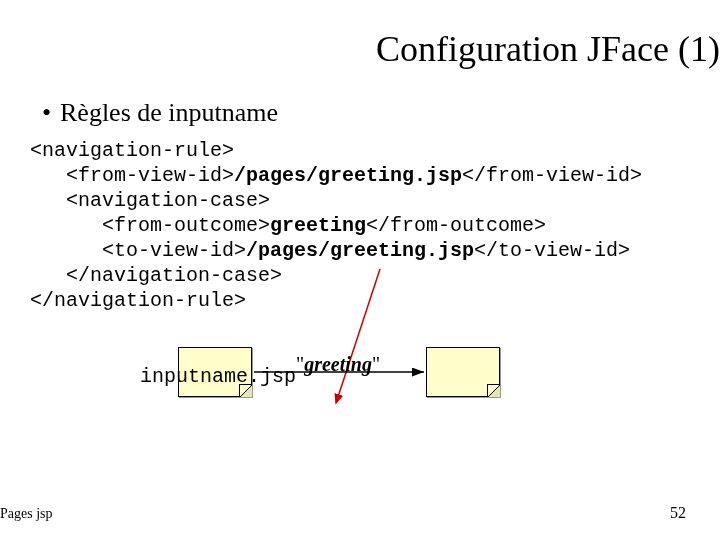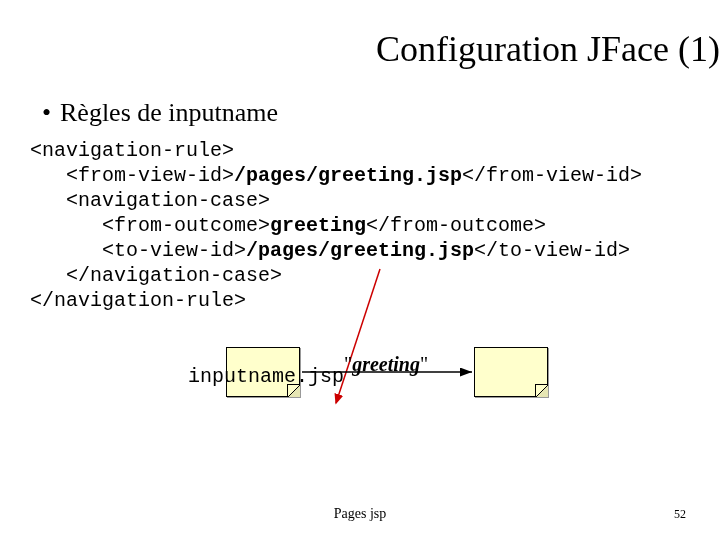--- a/index.html
+++ b/index.html
@@ -34,21 +34,20 @@
     font-size: 20px;
     line-height: 1.25;
     color: #000;
     white-space: pre;
   }
   .code .bold { font-weight: bold; }
   .diagram {
     position: relative;
     margin-top: 24px;
     height: 80px;
-    margin-left: 48px;
   }
   .sticky {
     position: absolute;
     width: 74px;
     height: 50px;
     background: #ffffcc;
     border: 1px solid #000;
     box-shadow: 1px 1px 0 #999;
   }
   .sticky::after {
@@ -81,28 +80,28 @@
   .edge-label .q { font-family: "Times New Roman", serif; }
   .edge-label .word { font-style: italic; font-weight: bold; }
   .arrow-svg {
     position: absolute;
     pointer-events: none;
   }
   .footer-center {
     position: absolute;
     bottom: 18px;
     width: 100%;
-    text-align: center;
+    text-align: left;
     font-size: 14px;
   }
   .footer-right {
     position: absolute;
     bottom: 18px;
     right: 34px;
-    font-size: 12px;
+    font-size: 16px;
     margin-left: 8px;
   }
   .red-arrow {
     position: absolute;
     pointer-events: none;
   }
 </style>
 </head>
 <body>
 

